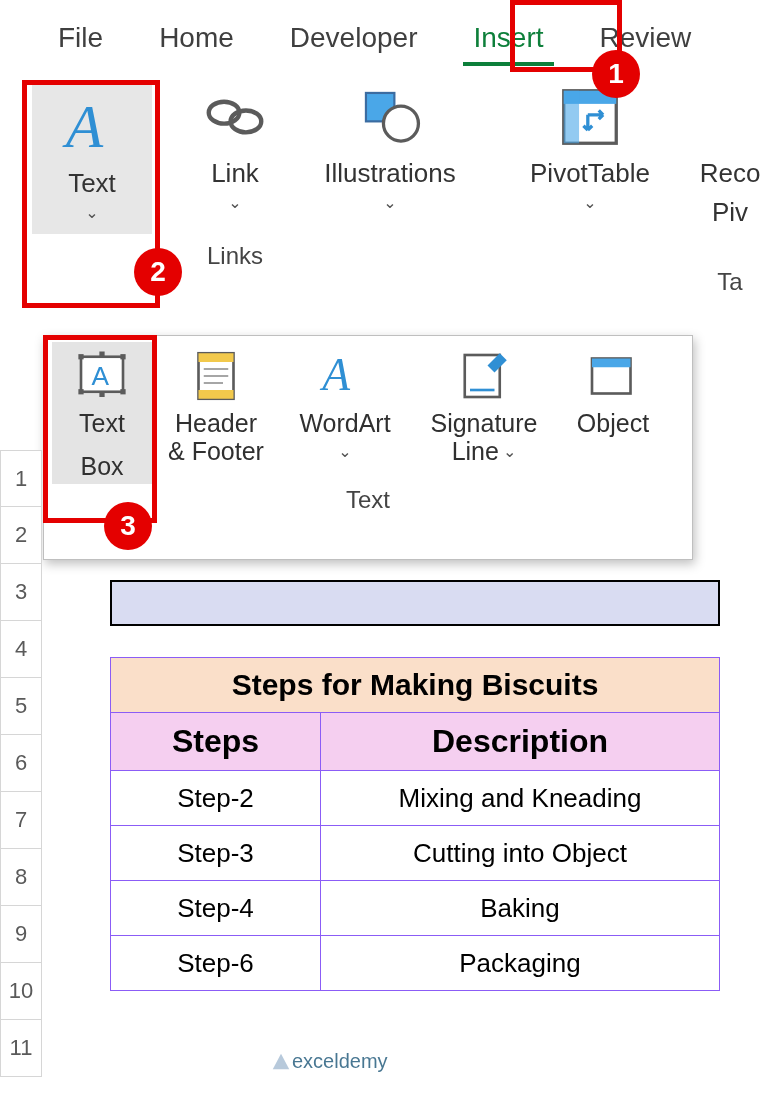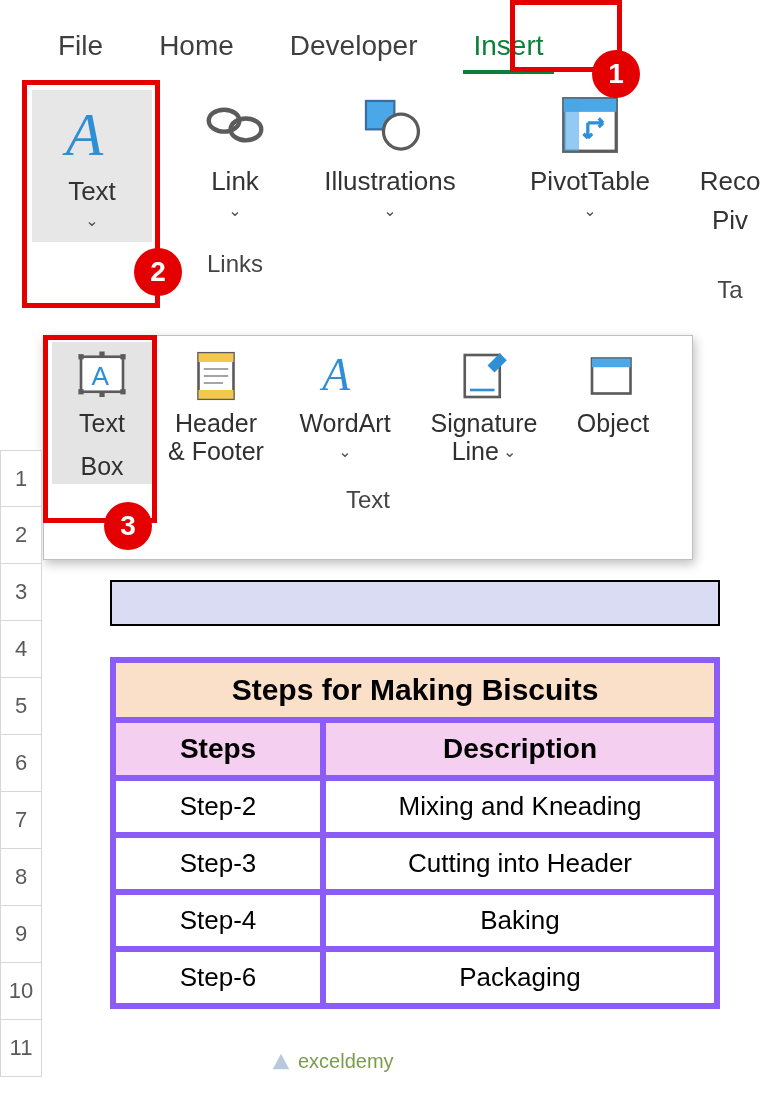--- a/index.html
+++ b/index.html
@@ -11,21 +11,20 @@
     position: relative;
     overflow: hidden;
   }
   
   .tabs {
     display: flex;
     align-items: flex-end;
     height: 72px;
     padding-left: 30px;
     gap: 0;
-    margin-top: 8px;
   }
   .tab {
     padding: 12px 28px 18px 28px;
     font-size: 28px;
     color: #3f3f3f;
     cursor: pointer;
     position: relative;
   }
   .tab.active {
     color: #0d7f3a;
@@ -128,68 +127,68 @@
     justify-content:center;
   }
   .rh:first-child{ border-top:1px solid #d6d6d6;}
   .table {
     position:absolute;
     left:110px; top:207px;
     width:610px;
     border-collapse:collapse;
   }
   .table td, .table th {
-    border:6px solid #8b5cf6;
+    border:1px solid #8b5cf6;
     font-size:26px;
     padding:10px 12px;
     text-align:center;
     height:55px;
   }
   .title-row td {
     background:#fadfc9;
     font-weight:700;
     font-size:30px;
   }
   .hdr-row th {
     background:#f5cff0;
     font-weight:700;
-    font-size:28px;
+    font-size:32px;
     text-align:center;
   }
   .blue-band{
     position:absolute;
     left:110px; top:130px;
     width:610px; height:46px;
     background:#d9dcf2;
     border:2px solid #000;
     border-top:2px solid #000;
   }
   
   .wm {
     position:absolute;
     left:270px; top:1050px;
     font-size:20px;
-    color:#4d7c0f;
+    color:#0c4a6e;
     opacity:0.75;
     display:flex;
     align-items:center;
-    gap:6px;
   }
   
   svg.icon-lg { width:70px; height:70px; }
   svg.icon-md { width:56px; height:56px; }
 </style>
 </head>
 <body>
 
 <div class="tabs">
   <div class="tab">File</div>
   <div class="tab">Home</div>
   <div class="tab">Developer</div>
   <div class="tab active">Insert</div>
+  <div class="tab">Review</div>
 </div>
 
 <div class="ribbon">
 
   <div class="rib-group" style="left:32px; top:0;">
     <div class="rib-btn" style="width:120px; background:#e7e7e7; padding:10px 0 12px 0;">
       <svg class="icon-lg" viewBox="0 0 64 64">
           <text x="8" y="50" font-size="56" font-style="italic" font-family="Georgia" fill="#2f8fd4">A</text>
         </svg>
       <div class="rib-label">Text</div>
@@ -337,21 +336,21 @@
     <tr class="hdr-row">
       <th style="width:210px">Steps</th>
       <th>Description</th>
     </tr>
     <tr>
           <td>Step-2</td>
           <td>Mixing and Kneading</td>
         </tr>
     <tr>
           <td>Step-3</td>
-          <td>Cutting into Header</td>
+          <td>Cutting into Object</td>
         </tr>
     <tr>
           <td>Step-4</td>
           <td>Baking</td>
         </tr>
     <tr>
           <td>Step-6</td>
           <td>Packaging</td>
         </tr>
   </tbody>

